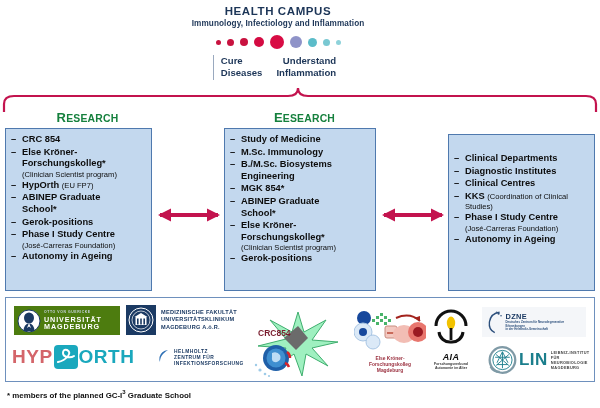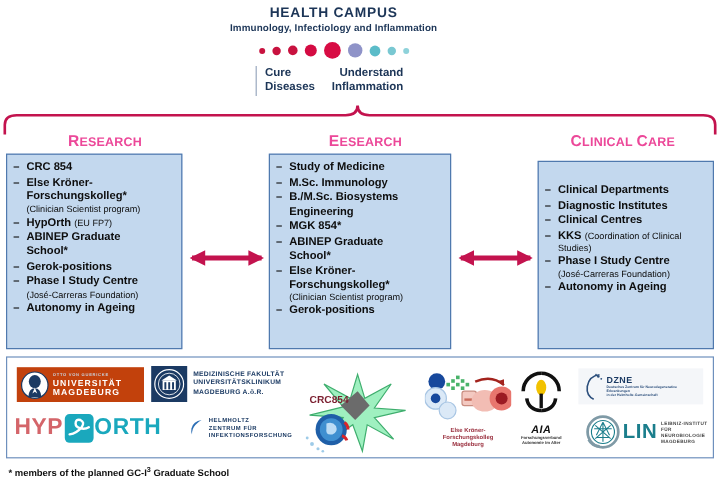--- a/index.html
+++ b/index.html
@@ -36,21 +36,21 @@
   }
   .motto .left{text-align:right;}
   .motto .right{text-align:left;border-left:1px solid #9aa9bf;}
 
   
   .brace{position:absolute;left:0;top:86px;width:600px;height:26px;}
 
   
   .col-head{
     position:absolute;text-align:center;font-size:13px;font-weight:bold;
-    color:#ec4899;letter-spacing:.2px;
+    color:#15803d;letter-spacing:.2px;
   }
   .col-head .sc{font-size:10.4px;}
 
   .panel{
     position:absolute;background:#c3d8ee;border:1px solid #4f79ae;
     box-sizing:border-box;padding:5px 4px 5px 5px;
   }
   .panel ul{list-style:none;margin:0;padding:0;}
   .panel li{
     position:relative;padding-left:11px;
@@ -67,21 +67,21 @@
   .arrow{position:absolute;}
 
   
   .logobar{
     position:absolute;left:5px;top:297px;width:590px;height:85px;
     background:#ffffff;border:1px solid #6e90bd;box-sizing:border-box;
   }
   .logo{position:absolute;}
 
   .ovgu{
-    background:#c2410c;color:#ffffff;display:flex;align-items:center;
+    background:#4d7c0f;color:#ffffff;display:flex;align-items:center;
     box-sizing:border-box;padding:2px 3px;
   }
   .ovgu .txt{margin-left:3px;line-height:1;}
   .ovgu .l1{font-size:3.4px;font-weight:bold;letter-spacing:.6px;color:#c9d4e2;}
   .ovgu .l2{font-size:7.2px;font-weight:bold;letter-spacing:.9px;margin-top:1.5px;}
   .ovgu .l3{font-size:7.2px;font-weight:bold;letter-spacing:.9px;margin-top:.5px;}
 
   .medfak{display:flex;align-items:center;}
   .medfak .seal{
     width:30px;height:30px;background:#1b3a63;display:flex;
@@ -160,23 +160,20 @@
   <svg class="brace" viewBox="0 0 600 26">
     <path d="M4,26 L4,18 Q4,10 14,10 L288,10 Q298,10 298,2
              Q298,10 308,10 L586,10 Q596,10 596,18 L596,26" fill="none" stroke="#c3134e" stroke-width="2.2" stroke-linecap="round"></path>
   </svg>
 
   <div class="col-head" style="left:5px;top:110px;width:165px;">
     <span>R</span><span class="sc">ESEARCH</span>
   </div>
   <div class="col-head" style="left:222px;top:110px;width:165px;">
     <span>E</span><span class="sc">ESEARCH</span>
-  </div>
-  <div class="col-head" style="left:440px;top:110px;width:158px;">
-    <span>C</span><span class="sc">LINICAL </span><span>C</span><span class="sc">ARE</span>
   </div>
 
   <div class="panel" style="left:5px;top:128px;width:147px;height:163px;">
     <ul id="list-research">
         <li><span class="dash">–</span><span>CRC 854</span></li>
         <li><span class="dash">–</span><span>Else Kröner-</span><span style="display:block">Forschungskolleg*</span><span class="sub">(Clinician Scientist program)</span></li>
         <li><span class="dash">–</span><span>HypOrth</span> <span class="note">(EU FP7)</span></li>
         <li><span class="dash">–</span><span>ABINEP Graduate</span><span style="display:block">School*</span></li>
         <li><span class="dash">–</span><span>Gerok-positions</span></li>
         <li><span class="dash">–</span><span>Phase I Study Centre</span><span class="sub">(José-Carreras Foundation)</span></li>

